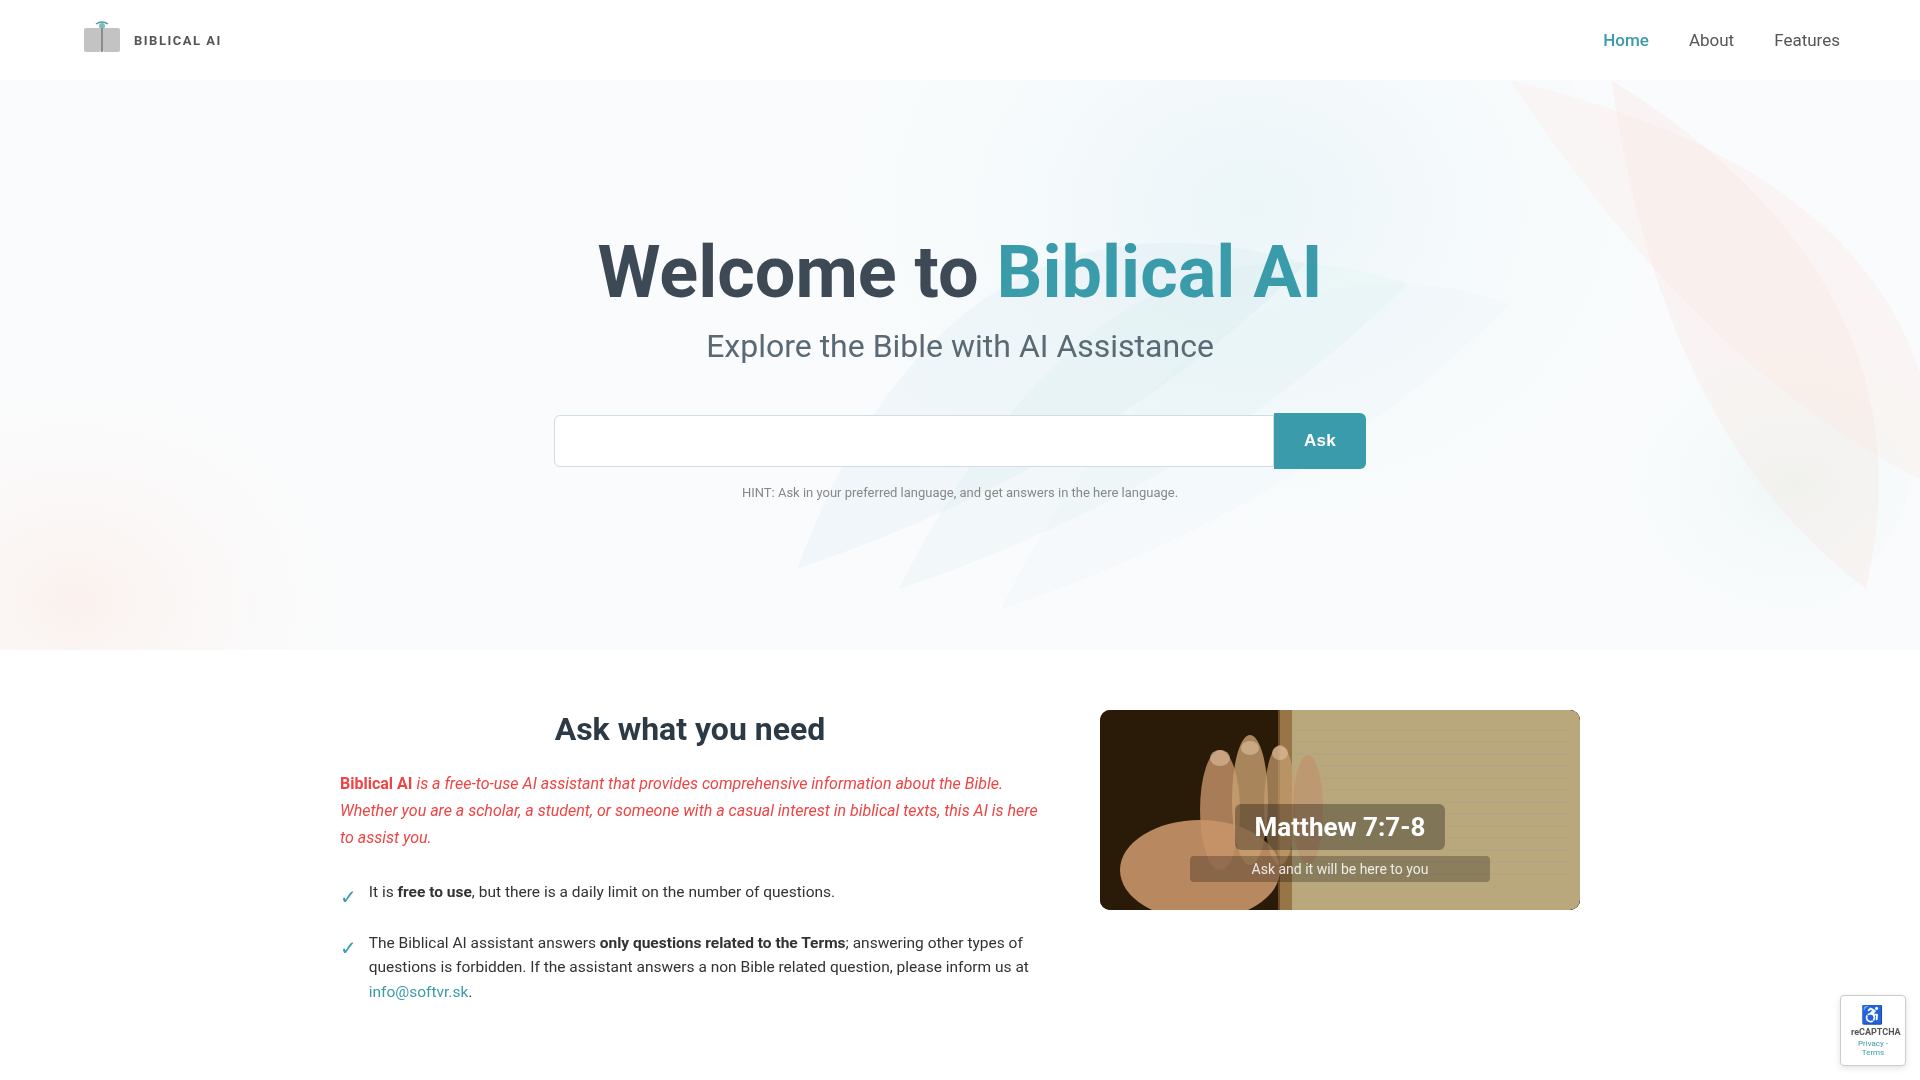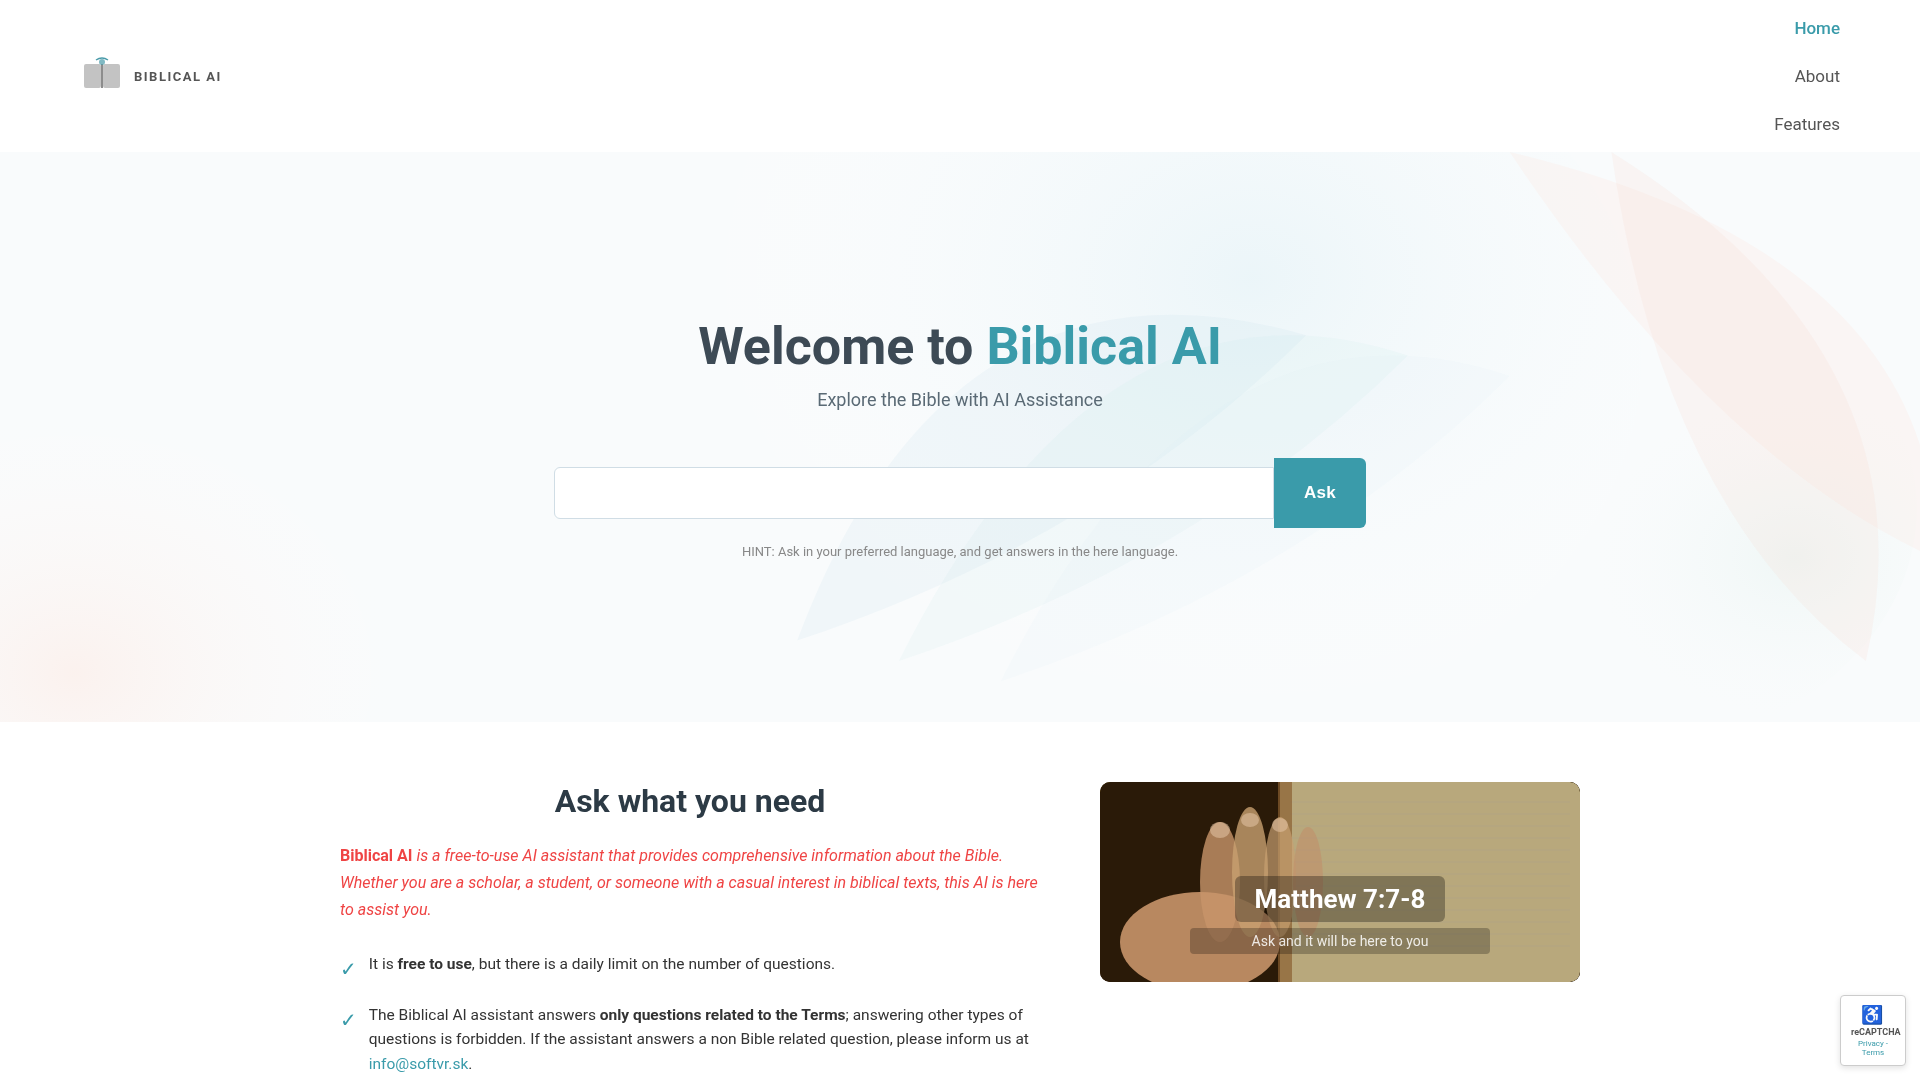--- a/index.html
+++ b/index.html
@@ -37,23 +37,22 @@
     .logo-text {
       font-size: 13px;
       font-weight: 700;
       letter-spacing: 1.5px;
       color: #555;
       text-transform: uppercase;
     }
 
     nav {
       display: flex;
-      align-items: flex-end;
-      gap: 28px;
-      flex-direction: column;
+      align-items: center;
+      gap: 40px;
     }
 
     .nav-link {
       text-decoration: none;
       font-size: 17px;
       color: #555;
       font-weight: 400;
       cursor: pointer;
     }
 
@@ -87,32 +86,32 @@
     }
 
     .hero-content {
       position: relative;
       z-index: 2;
       text-align: center;
       width: 100%;
     }
 
     .hero-title {
-      font-size: 52px;
+      font-size: 72px;
       font-weight: 700;
       color: #3d4a55;
       margin-bottom: 12px;
     }
 
     .hero-title-accent {
       color: #3a9baa;
     }
 
     .hero-subtitle {
-      font-size: 18px;
+      font-size: 32px;
       color: #5a6a75;
       font-weight: 400;
       margin-bottom: 48px;
     }
 
     .search-row {
       display: flex;
       align-items: center;
       justify-content: center;
       gap: 0;
@@ -125,21 +124,21 @@
       border: 1.5px solid #d0dde5;
       border-radius: 6px 0 0 6px;
       padding: 0 18px;
       font-size: 16px;
       color: #333;
       outline: none;
       background: #fff;
     }
 
     .ask-button {
-      height: 70px;
+      height: 56px;
       padding: 0 30px;
       background: #3a9baa;
       color: #fff;
       font-size: 17px;
       font-weight: 600;
       border: none;
       border-radius: 0 6px 6px 0;
       cursor: pointer;
       letter-spacing: 0.3px;
     }

